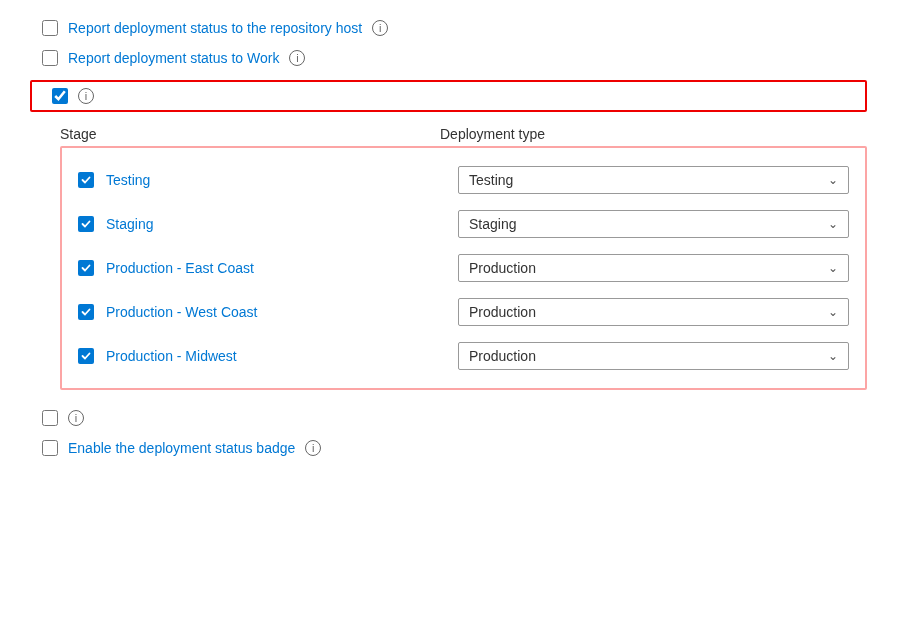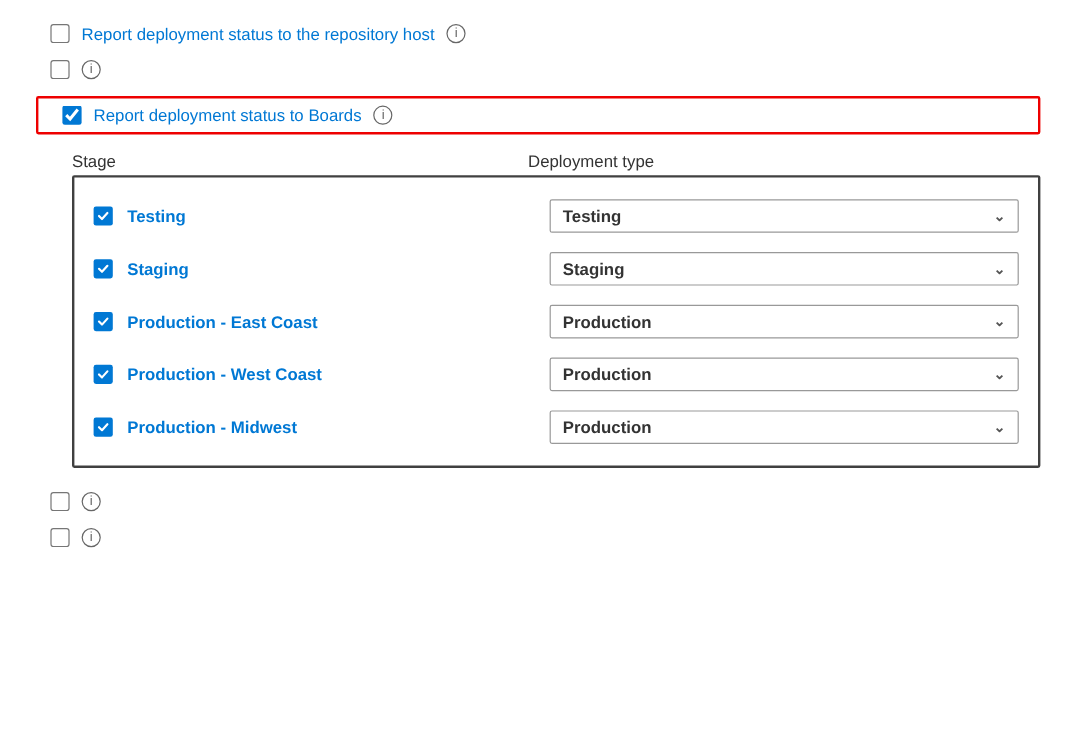--- a/index.html
+++ b/index.html
@@ -46,26 +46,25 @@
       height: 16px;
       border: 1.5px solid #666;
       border-radius: 50%;
       font-size: 11px;
       color: #666;
       cursor: pointer;
       font-style: normal;
       flex-shrink: 0;
     }
     .table-section {
-      border: 2px solid #404040;
+      border: 2px solid #fca5a5;
       border-radius: 2px;
       margin-left: 30px;
       margin-bottom: 20px;
       padding: 10px 16px 10px 16px;
-      font-weight: bold;
     }
     .col-stage { flex: 0 0 380px; }
     .col-deploy { flex: 1; }
     .table-row {
       display: flex;
       align-items: center;
       padding: 8px 0;
     }
     .table-row .stage-cell {
       flex: 0 0 380px;
@@ -127,28 +126,28 @@
   <div class="checkbox-wrap">
     <input type="checkbox" style="">
     <span class="label-text">Report deployment status to the repository host</span>
     <span class="info-icon">i</span>
   </div>
 </div>
 
 <div class="checkbox-row">
   <div class="checkbox-wrap">
     <input type="checkbox" style="">
+    <span class="label-text">Report deployment status to Work</span>
     <span class="info-icon">i</span>
   </div>
 </div>
 
 <div class="checkbox-row highlighted">
   <div class="checkbox-wrap">
     <input type="checkbox" checked="" style="">
-    <span class="label-text">Report deployment status to Boards</span>
     <span class="info-icon">i</span>
   </div>
 </div>
 
 <div class="section-header">
   <div class="col-stage">Stage</div>
   <div class="col-deploy">Deployment type</div>
 </div>
 
 <div class="table-section">
@@ -237,15 +236,16 @@
 <div class="checkbox-row" style="margin-top:6px;">
   <div class="checkbox-wrap">
     <input type="checkbox" style="">
     <span class="info-icon">i</span>
   </div>
 </div>
 
 <div class="checkbox-row">
   <div class="checkbox-wrap">
     <input type="checkbox" style="">
+    <span class="label-text">Enable the deployment status badge</span>
     <span class="info-icon">i</span>
   </div>
 </div>
 
 </body></html>

